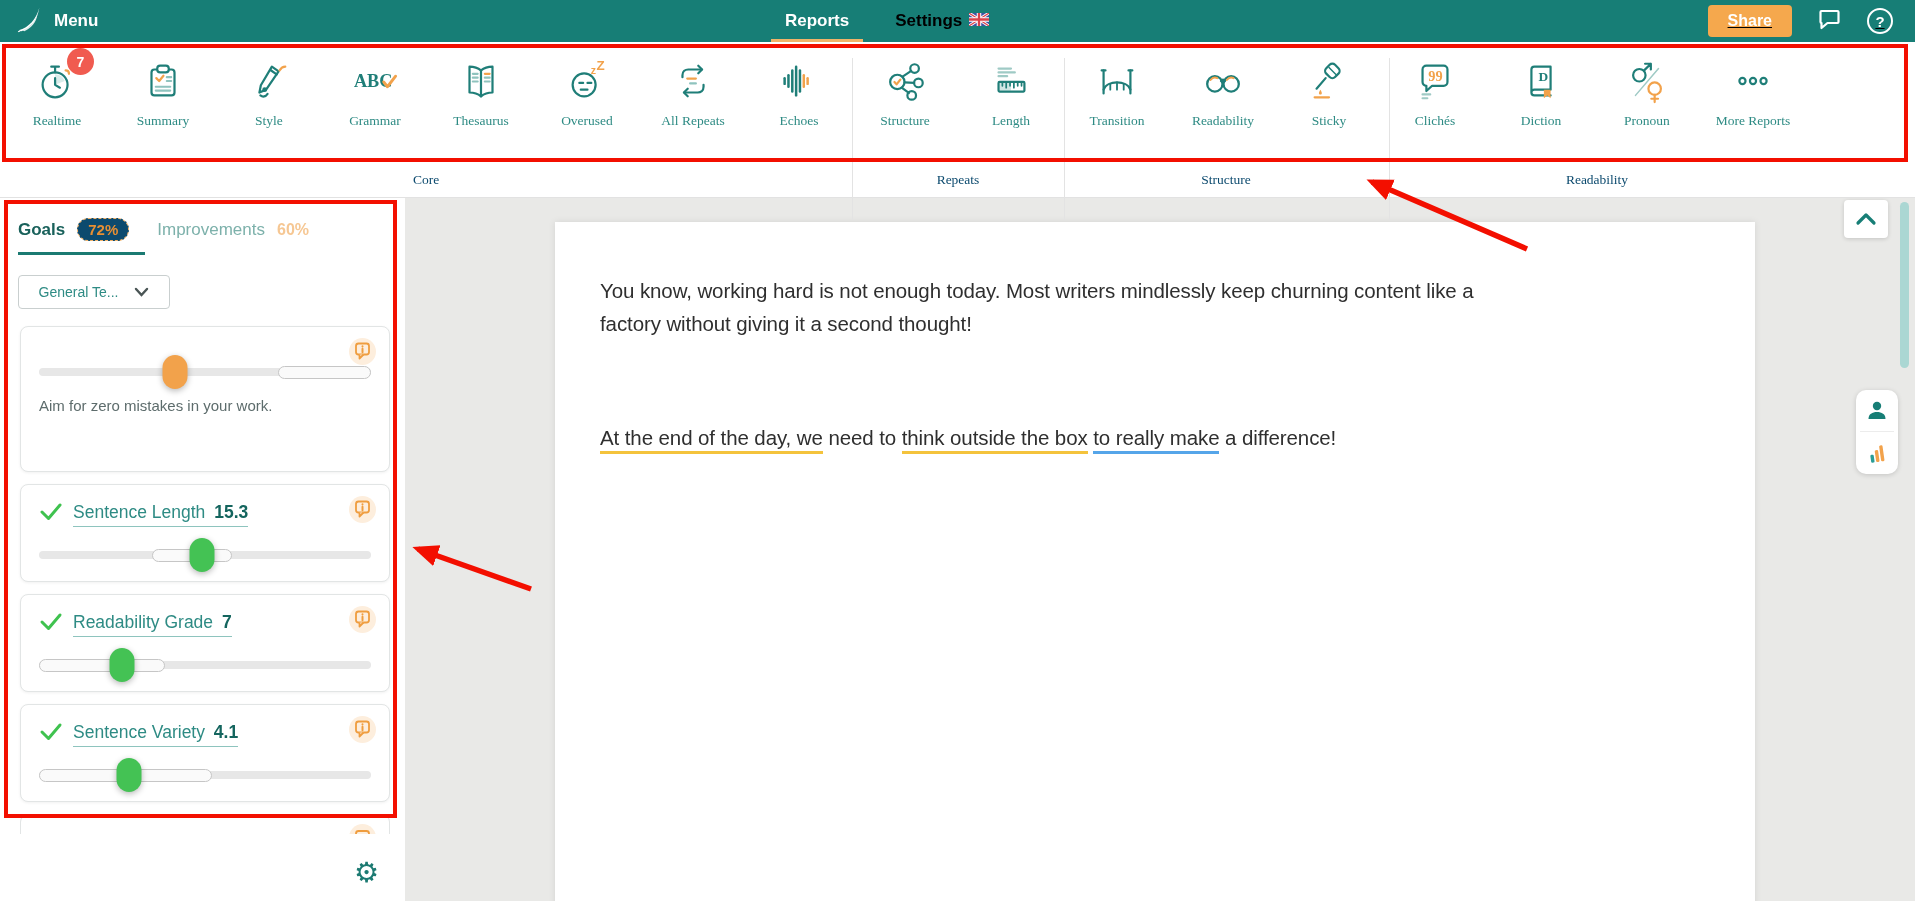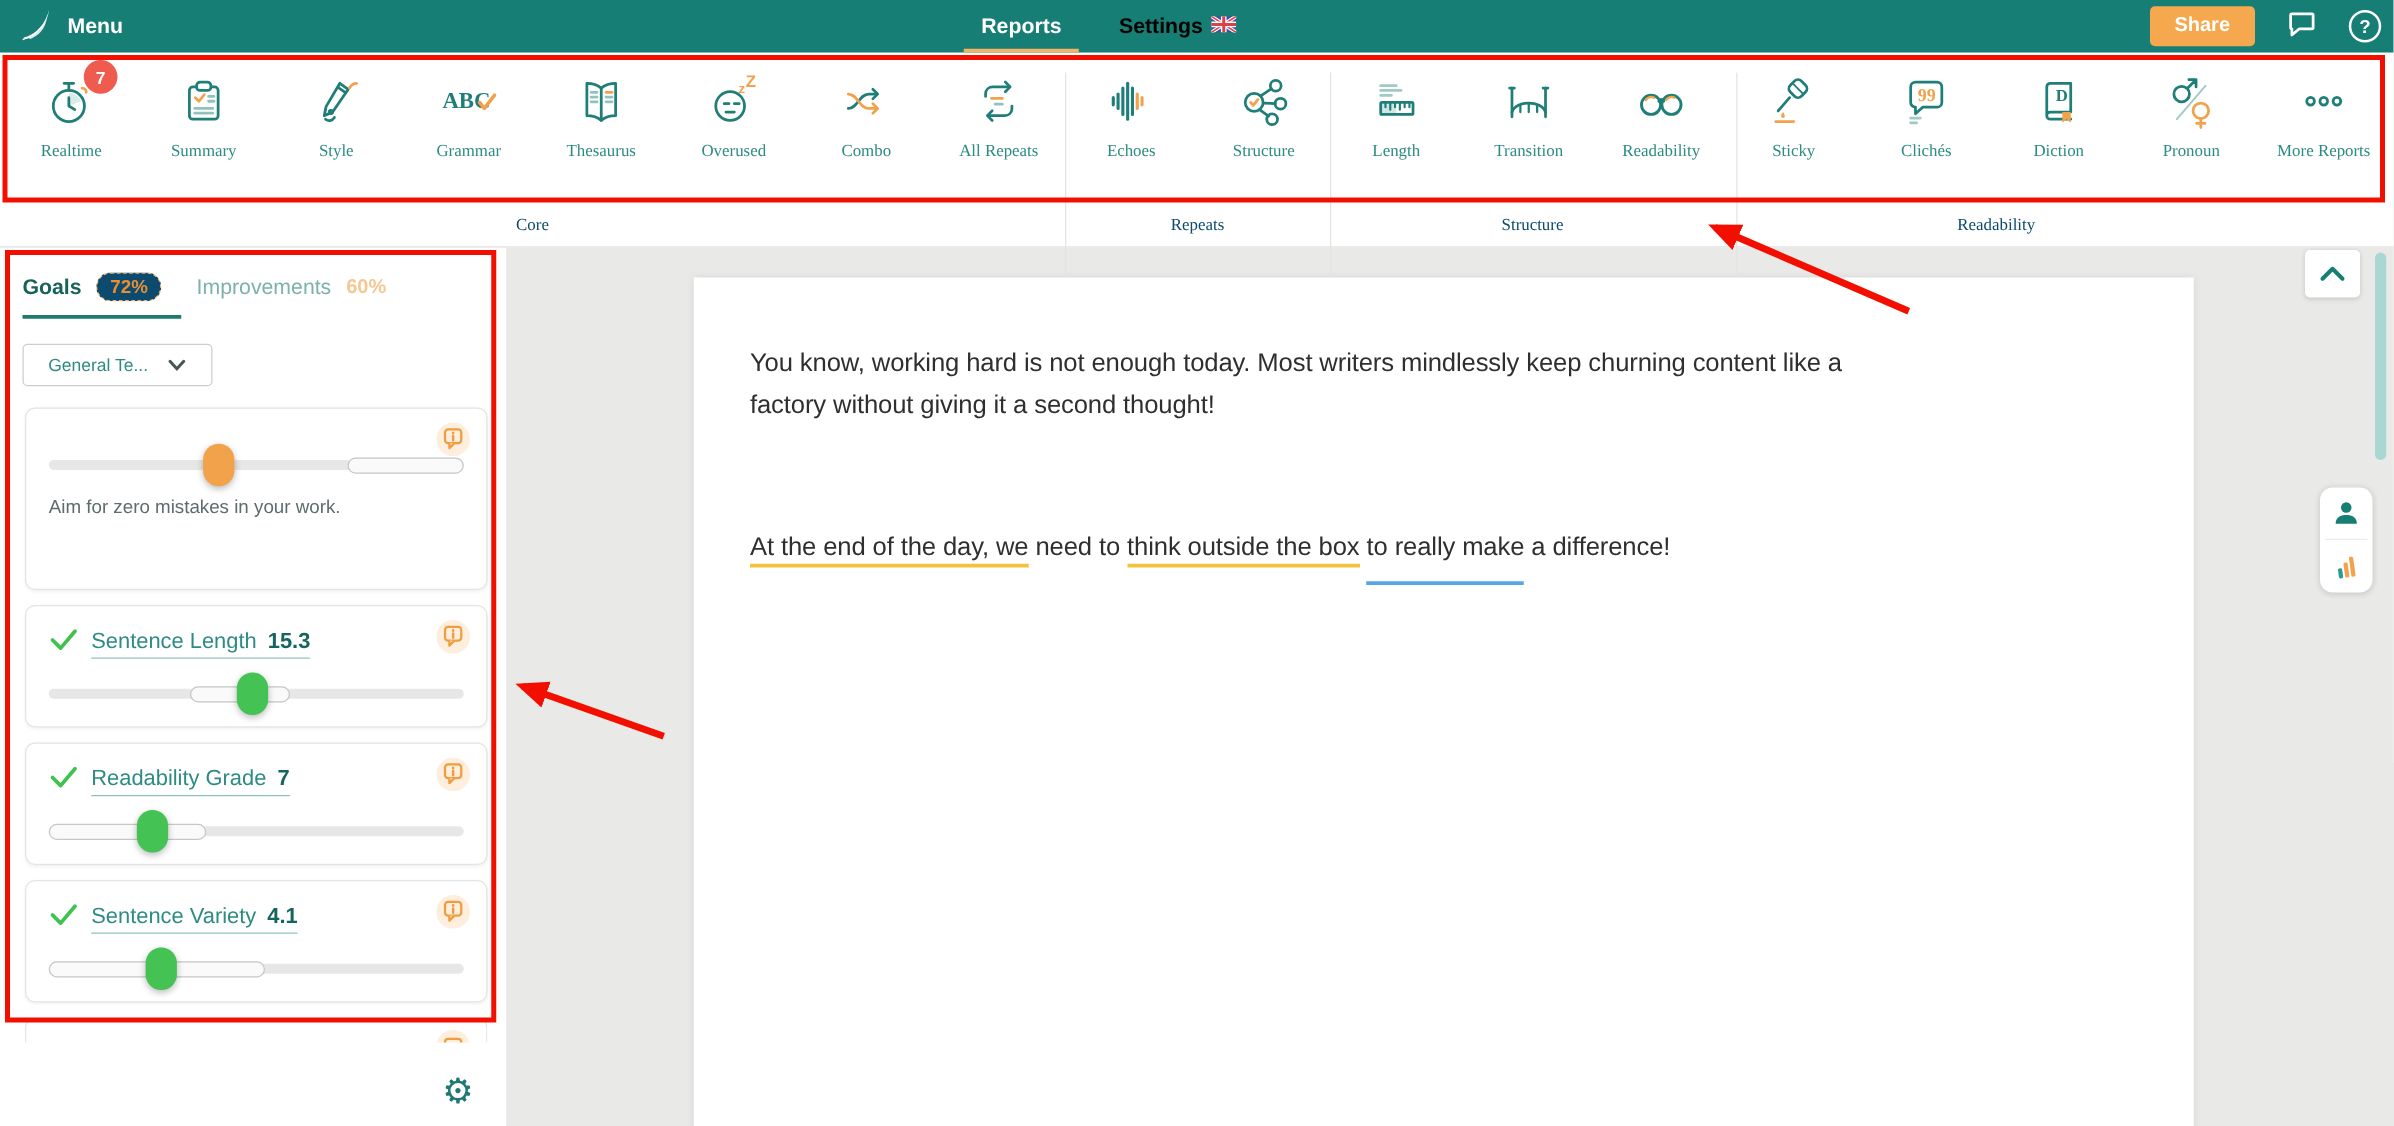--- a/index.html
+++ b/index.html
@@ -9,21 +9,21 @@
 
   
   .topbar { position:absolute; top:0; left:0; right:0; height:42px; background:#177e76; display:flex; align-items:center; z-index:5;gap:20px; }
   .topbar-left { display:flex; align-items:center; padding-left:14px; gap:10px; }
   .menu-label { color:#fff; font-weight:bold; font-size:17px; cursor:pointer; }
   .topbar-center { position:absolute; left:770px; top:0; height:42px; display:flex; align-items:center; gap:46px; }
   .nav-tab { position:relative; height:42px; display:flex; align-items:center; gap:7px; cursor:pointer; font-size:17px; }
   .nav-tab.active { color:#fff; font-weight:bold;margin-left:15px; }
   .nav-tab.inactive { color:#000000; font-weight:bold; }
   .nav-underline { position:absolute; bottom:0; left:-14px; right:-14px; height:3px; background:#f0b469; }
-  .topbar-right { margin-left:auto; display:flex; align-items:center; gap:24px; padding-right:10px; }
+  .topbar-right { margin-left:auto; display:flex; align-items:center; gap:24px; padding-right:22px;text-decoration:underline; }
   .share-btn { background:#f5a84d; color:#fff; border:none; font-weight:bold; font-size:16px; padding:7px 20px; border-radius:4px; cursor:pointer; font-family:"Liberation Sans",sans-serif; }
   .help-icon { width:26px; height:26px; border:2px solid #fff; border-radius:50%; color:#fff; font-weight:bold; font-size:15px; display:flex; align-items:center; justify-content:center; cursor:pointer; }
 
   
   .toolbar { position:absolute; top:42px; left:0; right:0; height:156px; background:#fff; border-bottom:1px solid #e2e2e2; z-index:2; }
   .tb-row { display:flex; padding-left:4px; padding-top:12px; }
   .tb-item { width:106px; display:flex; flex-direction:column; align-items:center; cursor:pointer; }
   .tb-icon { position:relative; width:54px; height:54px; display:flex; align-items:center; justify-content:center; }
   .tb-badge { position:absolute; top:-6px; right:-10px; width:27px; height:27px; background:#f05b50; border-radius:50%; color:#fff; font-size:14px; font-weight:bold; display:flex; align-items:center; justify-content:center; }
   .tb-label { margin-top:5px; font-family:"Liberation Serif",serif; font-size:13.5px; color:#2e8b84; white-space:nowrap; }
@@ -54,21 +54,21 @@
   .goal-caption { margin-top:21px; font-size:15px; color:#5d6c6c; }
   .goal-card-partial { position:relative; height:20px; border:1px solid #e2e5e5; border-bottom:none; border-radius:8px 8px 0 0; overflow:hidden; }
   .gear { position:absolute; right:26px; bottom:14px; font-size:28px; color:#1c7a72; cursor:pointer; line-height:1; }
 
   
   .canvas { position:absolute; left:405px; top:198px; right:0; bottom:0; background:#e9e9e7; }
   .doc-page { position:absolute; left:150px; top:24px; width:1200px; bottom:-12px; background:#fff; box-shadow:0 0 7px rgba(0,0,0,.09); }
   .doc-body { padding:52px 46px 0 45px; color:#2f2f2f; font-size:20.5px; line-height:33px; letter-spacing:-0.1px; }
   .doc-p2 { margin-top:81px; }
   .u-yellow { border-bottom:3.5px solid #f4c33c; padding-bottom:2px; }
-  .u-blue { border-bottom:3.5px solid #55a5e9; padding-bottom:16px; }
+  .u-blue { border-bottom:3.5px solid #55a5e9; padding-bottom:2px; }
   .collapse-btn { position:absolute; right:27px; top:2px; width:44px; height:38px; background:#fff; border:none; border-radius:4px; box-shadow:0 1px 4px rgba(0,0,0,.16); display:flex; align-items:center; justify-content:center; cursor:pointer; }
   .v-scrollbar { position:absolute; right:6px; top:4px; width:9px; height:166px; background:#abd7d3; border-radius:5px; cursor:pointer; }
   .float-panel { position:absolute; right:17px; top:192px; width:42px; height:84px; background:#fff; border-radius:10px; box-shadow:0 1px 5px rgba(0,0,0,.16); display:flex; flex-direction:column; align-items:center; }
   .float-panel .fp-btn { width:42px; height:41px; display:flex; align-items:center; justify-content:center; cursor:pointer; }
   .fp-sep { width:34px; height:1px; background:#ececec; }
 
   
   .red-box { position:absolute; border:4px solid #f30f00; z-index:50; pointer-events:none; }
   .red-box1 { left:2px; top:44px; width:1906px; height:118px; }
   .red-box2 { left:4px; top:200px; width:393px; height:618px; }
@@ -193,31 +193,20 @@
             <circle cx="21" cy="28" r="12"></circle>
             <path d="M16 26h4M24.5 26h4"></path>
             <path d="M17.5 33h7"></path>
             <text x="28" y="17" font-size="11" font-weight="bold" fill="#f2a24b" stroke="none" font-family="Liberation Sans,sans-serif">z</text>
             <text x="34" y="12" font-size="14" font-weight="bold" fill="#f2a24b" stroke="none" font-family="Liberation Sans,sans-serif">Z</text>
           </svg>
         </span>
         <span class="tb-label">Overused</span>
       </div>
 
-      <div class="tb-item">
-        <span class="tb-icon">
-          <svg width="46" height="46" viewBox="0 0 48 48" fill="none" stroke="#1f7e78" stroke-width="2.3" stroke-linecap="round" stroke-linejoin="round">
-            <path d="M9 30c8 0 9-12 17-12h7"></path>
-            <path d="M29.5 14l4 4-4 4"></path>
-            <path d="M9 18c8 0 9 12 17 12h7" stroke="#f2a24b"></path>
-            <path d="M29.5 26l4 4-4 4" stroke="#f2a24b"></path>
-          </svg>
-        </span>
-        <span class="tb-label">Combo</span>
-      </div>
 
       <div class="tb-item">
         <span class="tb-icon">
           <svg width="46" height="46" viewBox="0 0 48 48" fill="none" stroke="#1f7e78" stroke-width="2.3" stroke-linecap="round" stroke-linejoin="round">
             <path d="M13 20v-2c0-4 3-6 6-6h14"></path>
             <path d="M29.5 8l4 4-4 4"></path>
             <path d="M35 28v2c0 4-3 6-6 6H15"></path>
             <path d="M18.5 32l-4 4 4 4"></path>
             <path d="M18 21.5h9" stroke="#f2a24b"></path>
             <path d="M21 26.5h6" stroke="#8fc3be"></path>

